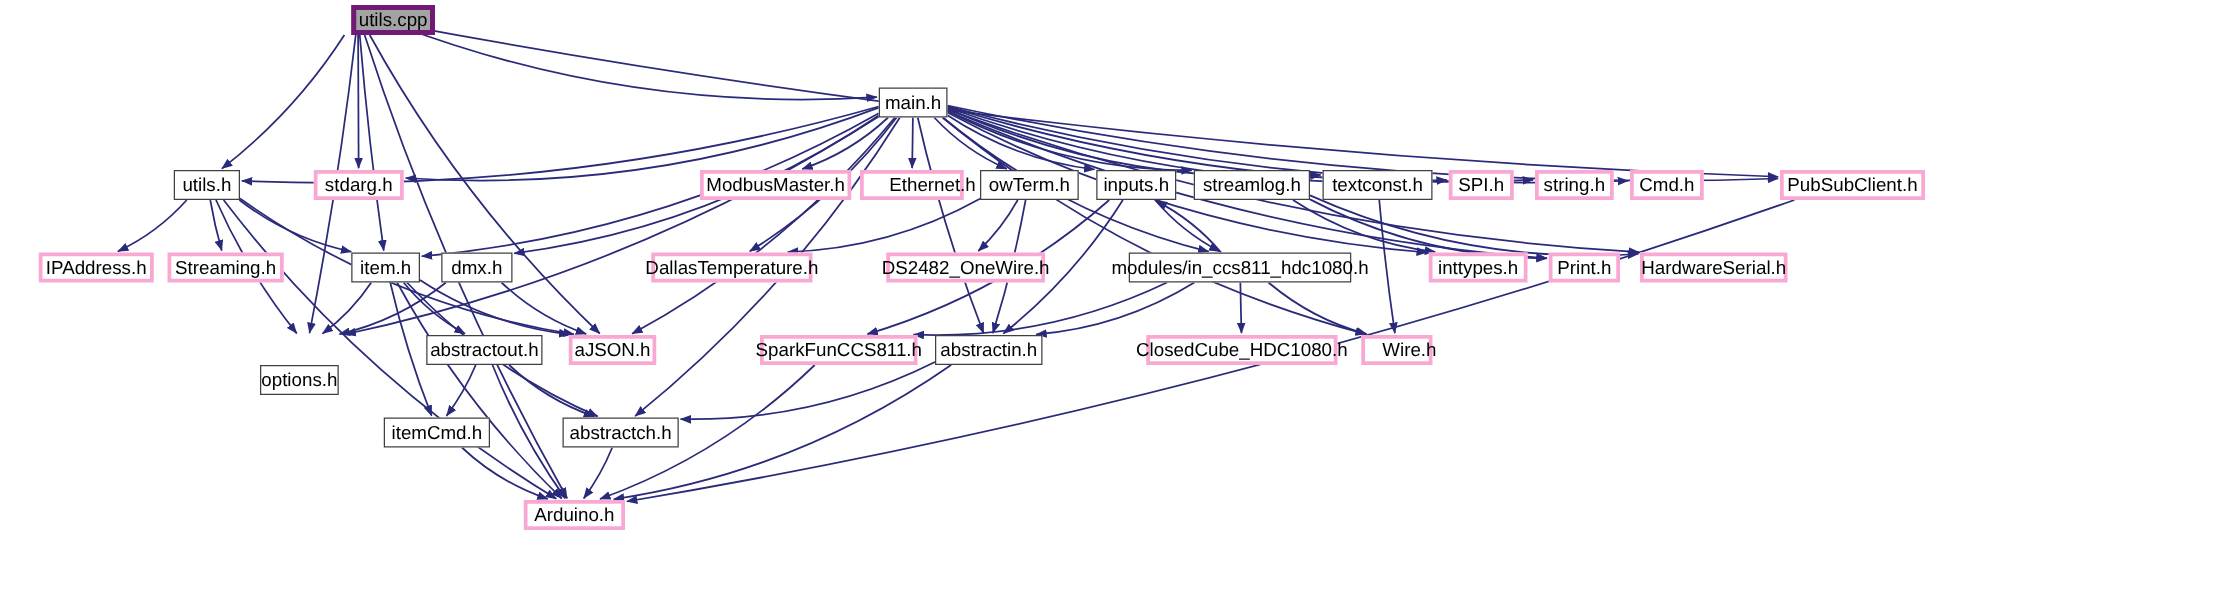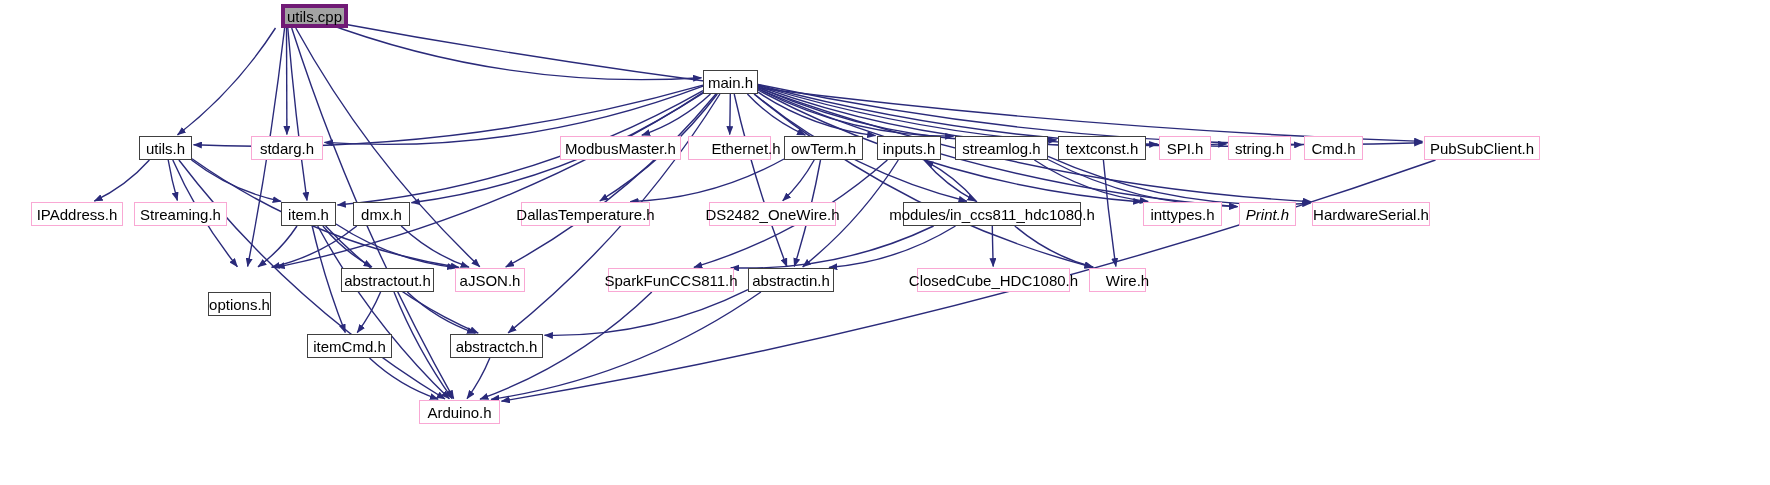--- a/index.html
+++ b/index.html
@@ -1,20 +1,20 @@
 <!DOCTYPE html>
 <html><head>
 <meta charset="utf-8">
 <style>
   html,body{margin:0;padding:0;background:#ffffff;}
   #canvas{position:relative;width:1770px;height:485px;background:#ffffff;
           font-family:"Liberation Sans","DejaVu Sans",sans-serif;overflow:hidden;}
   svg#edges{position:absolute;left:0;top:0;width:1770px;height:485px;}
   .node{position:absolute;box-sizing:border-box;display:flex;align-items:center;
-        justify-content:center;background:#ffffff;border:1px solid #f9a8d4;
+        justify-content:center;background:#ffffff;border:3px solid #f9a8d4;
         color:#000000;font-size:15px;line-height:1;white-space:nowrap;z-index:5;}
   .node.hdr{border:1px solid #404040;}
   .node.root{background:#a3a3a3;border:4px solid #701a75;margin-left:28px;}
 </style>
 </head>
 <body>
 
 <div id="canvas">
   <svg id="edges" viewBox="0 0 1770 485" preserveAspectRatio="none">
     <defs>
@@ -111,21 +111,21 @@
       <div class="node" style="left: 1304px; top: 136px; width: 59px; height: 24px;">Cmd.h</div>
       <div class="node" style="left: 1424px; top: 136px; width: 116px; height: 24px;">PubSubClient.h</div>
       <div class="node" style="left: 31px; top: 202px; width: 92px; height: 24px;">IPAddress.h</div>
       <div class="node" style="left: 134px; top: 202px; width: 93px; height: 24px;">Streaming.h</div>
       <div class="node hdr" style="left: 281px; top: 202px; width: 55px; height: 24px;">item.h</div>
       <div class="node hdr" style="left: 353px; top: 202px; width: 57px; height: 24px;">dmx.h</div>
       <div class="node" style="left: 521px; top: 202px; width: 129px; height: 24px;">DallasTemperature.h</div>
       <div class="node" style="left: 709px; top: 202px; width: 127px; height: 24px;">DS2482_OneWire.h</div>
       <div class="node hdr" style="left: 903px; top: 202px; width: 178px; height: 24px;">modules/in_ccs811_hdc1080.h</div>
       <div class="node" style="left: 1143px; top: 202px; width: 79px; height: 24px;">inttypes.h</div>
-      <div class="node" style="left: 1239px; top: 202px; width: 57px; height: 24px; font-style: italic;">Print.h</div>
+      <div class="node" style="left: 1239px; top: 202px; width: 57px; height: 24px;">Print.h</div>
       <div class="node" style="left: 1312px; top: 202px; width: 118px; height: 24px;">HardwareSerial.h</div>
       <div class="node hdr" style="left: 208px; top: 268px; width: 63px; height: 24px; margin-top: 24px;">options.h</div>
       <div class="node hdr" style="left: 341px; top: 268px; width: 93px; height: 24px;">abstractout.h</div>
       <div class="node" style="left: 455px; top: 268px; width: 70px; height: 24px;">aJSON.h</div>
       <div class="node" style="left: 608px; top: 268px; width: 126px; height: 24px;">SparkFunCCS811.h</div>
       <div class="node hdr" style="left: 748px; top: 268px; width: 86px; height: 24px;">abstractin.h</div>
       <div class="node" style="left: 917px; top: 268px; width: 153px; height: 24px;">ClosedCube_HDC1080.h</div>
       <div class="node" style="left: 1089px; top: 268px; width: 57px; height: 24px; padding-left: 20px;">Wire.h</div>
       <div class="node hdr" style="left: 307px; top: 334px; width: 85px; height: 24px;">itemCmd.h</div>
       <div class="node hdr" style="left: 450px; top: 334px; width: 93px; height: 24px;">abstractch.h</div>

